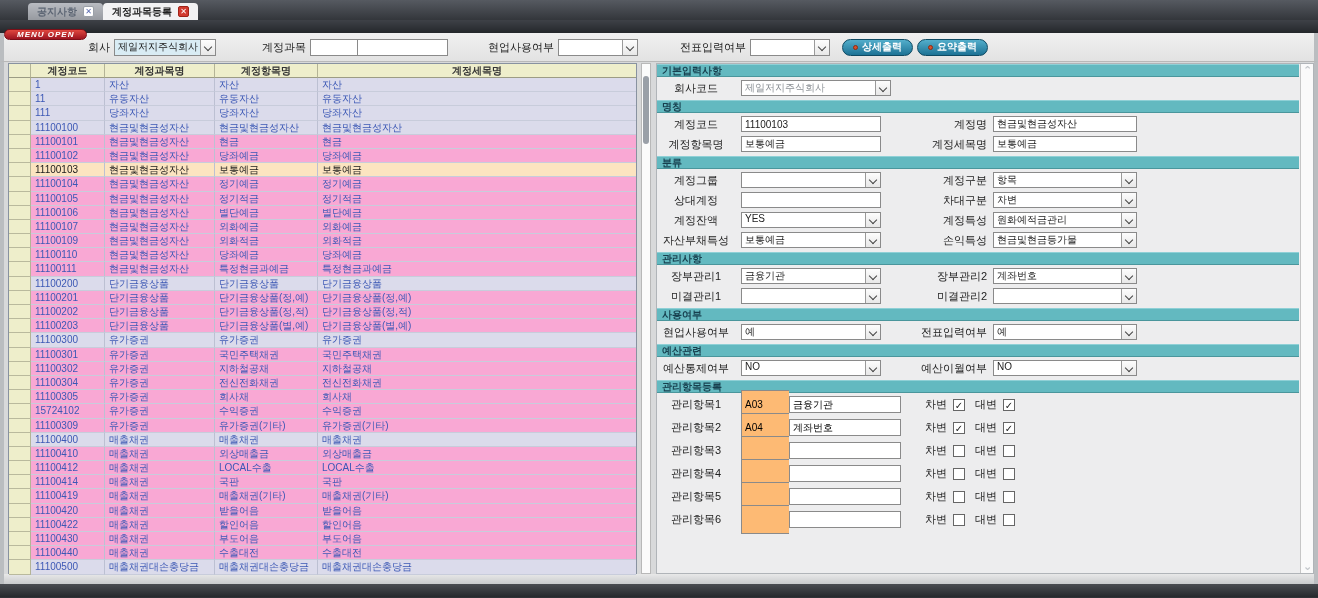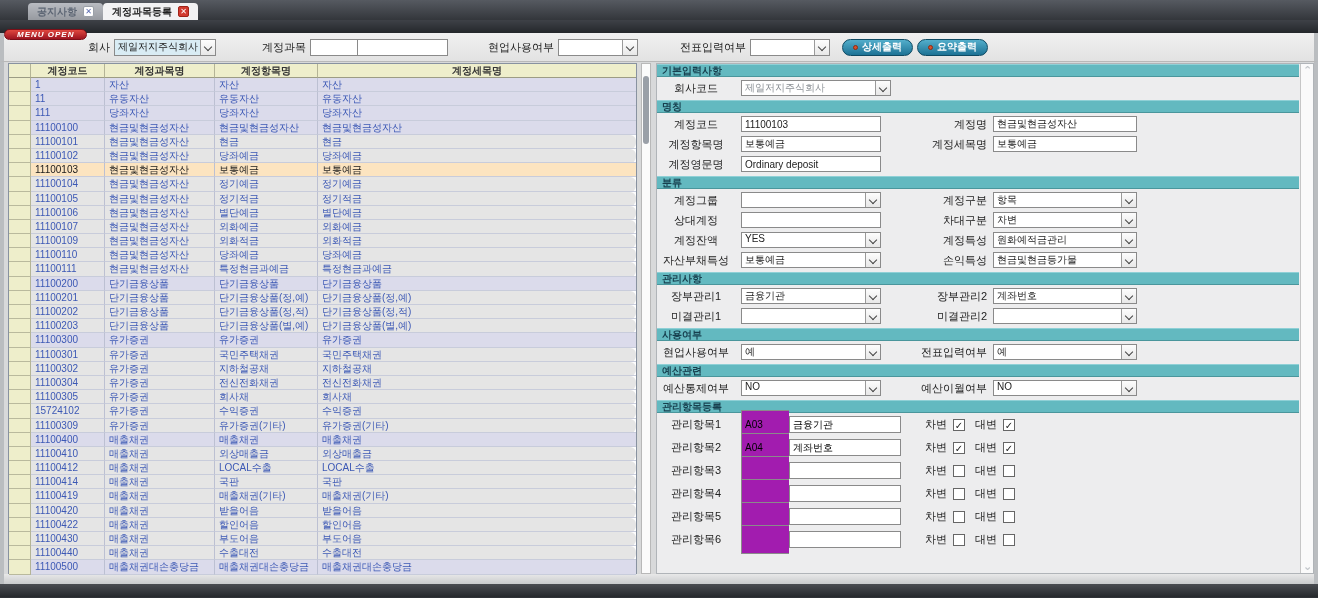--- a/index.html
+++ b/index.html
@@ -35,21 +35,21 @@
   .main { height:512px; background:#d8d9da; position:relative; border-left:4px solid #babdc0; border-right:4px solid #babdc0; }
 
   
   .grid { position:absolute; left:4px; top:1px; width:629px; height:511px; background:#fff; border:1px solid #8892a0; font-size:10px; }
   .ghead { display:flex; height:14px; background:#eeeecb; color:#333; font-weight:bold; }
   .ghead .gc { border-right:1px solid #b4b496; border-bottom:1px solid #9c9c84; text-align:center; line-height:13px; }
   .grow { display:flex; height:14.2px; line-height:14px; color:#3c58b5; cursor:default; }
   .grow .gc { border-right:1px solid #bcc0d2; border-bottom:1px solid #c8ccdb; padding:0 0 0 4px; white-space:nowrap; overflow:hidden; }
   .grow .gc.gsel { background:#eeeecb; border-right:1px solid #b4b496; border-bottom:1px solid #b9b99d; padding:0; }
   .r-group { background:#dbdbeb; }
-  .r-plain { background:#e5e5e5;border-radius:6px; }
+  .r-plain { background:#f9a8d4; }
   .r-selected { background:#fce4c0; color:#1a1a1a; }
   .c0 { width:22px; flex:none; }
   .c1 { width:74px; flex:none; }
   .c2 { width:110px; flex:none; }
   .c3 { width:103px; flex:none; }
   .c4 { flex:1; }
 
   
   .vscroll { position:absolute; left:637px; top:1px; width:10px; height:511px; background:#fbfbfb; border:1px solid #b8b8b8; }
   .vscroll .thumb { position:absolute; left:1px; top:12px; width:6px; height:68px; background:#9aa0a8; border-radius:3px; }
@@ -61,21 +61,21 @@
   .prow { display:flex; align-items:center; height:16px; margin-bottom:4px; font-size:11px; color:#222; }
   .plbl { width:84px; flex:none; text-align:center; padding-right:6px; white-space:nowrap; }
   .plbl2 { width:112px; flex:none; text-align:right; padding-right:6px; white-space:nowrap; }
   .pfld { width:140px; flex:none; }
   .pfld2 { width:144px; flex:none; }
   .pin { width:100%; height:16px; border:1px solid #8a8a8a; background:#fff; font-size:10px; padding:0 3px; font-family:inherit; color:#222; }
   .psel { height:16px; }
 
   
   .mrow { display:flex; align-items:center; height:17px; margin-bottom:6px; font-size:11px; color:#222; }
-  .mcode { width:48px; flex:none; height:29px; border:1px solid #8a8a8a; border-right:none; background:#a21caf; font-size:10px; padding:0 3px; font-family:inherit; }
+  .mcode { width:48px; flex:none; height:29px; border:1px solid #8a8a8a; border-right:none; background:#fdba74; font-size:10px; padding:0 3px; font-family:inherit; }
   .mname { width:112px; flex:none; height:17px; border:1px solid #8a8a8a; background:#fff; font-size:10px; padding:0 3px; font-family:inherit; }
   .dclbl { margin-left:24px; white-space:nowrap; }
   .dclbl.second { margin-left:10px; }
   .cb { width:12px; height:12px; margin-left:6px; border:1px solid #666; background:#fff; font-size:10px; line-height:11px; text-align:center; color:#222; cursor:pointer; }
 
   
   .pscroll { position:absolute; right:0; top:0; width:13px; height:100%; background:#fafafa; border-left:1px solid #c6c6c6; }
   .pscroll .chev { position:absolute; left:2px; width:9px; height:9px; color:#c2c6ca; font-size:11px; line-height:9px; font-weight:bold; }
   .pscroll .chev.up { top:2px; }
   .pscroll .chev.down { bottom:2px; }
@@ -417,24 +417,20 @@
           <span class="plbl">계정코드</span>
           <div class="pfld"><input class="pin" value="11100103" style=""></div>
           <span class="plbl2">계정명</span>
           <div class="pfld2"><input class="pin" value="현금및현금성자산" style=""></div>
         </div>
         <div class="prow">
           <span class="plbl">계정항목명</span>
           <div class="pfld"><input class="pin" value="보통예금" style=""></div>
           <span class="plbl2">계정세목명</span>
           <div class="pfld2"><input class="pin" value="보통예금" style=""></div>
-        </div>
-        <div class="prow">
-          <span class="plbl">계정영문명</span>
-          <div class="pfld"><input class="pin" value="Ordinary deposit" style=""></div>
         </div>
 
         <div class="psec-h">분류</div>
         <div class="prow">
           <span class="plbl">계정그룹</span>
           <div class="pfld">
               <div class="sel psel">
                 <span class="sel-v"></span>
                 <span class="arw"></span>
               </div>

